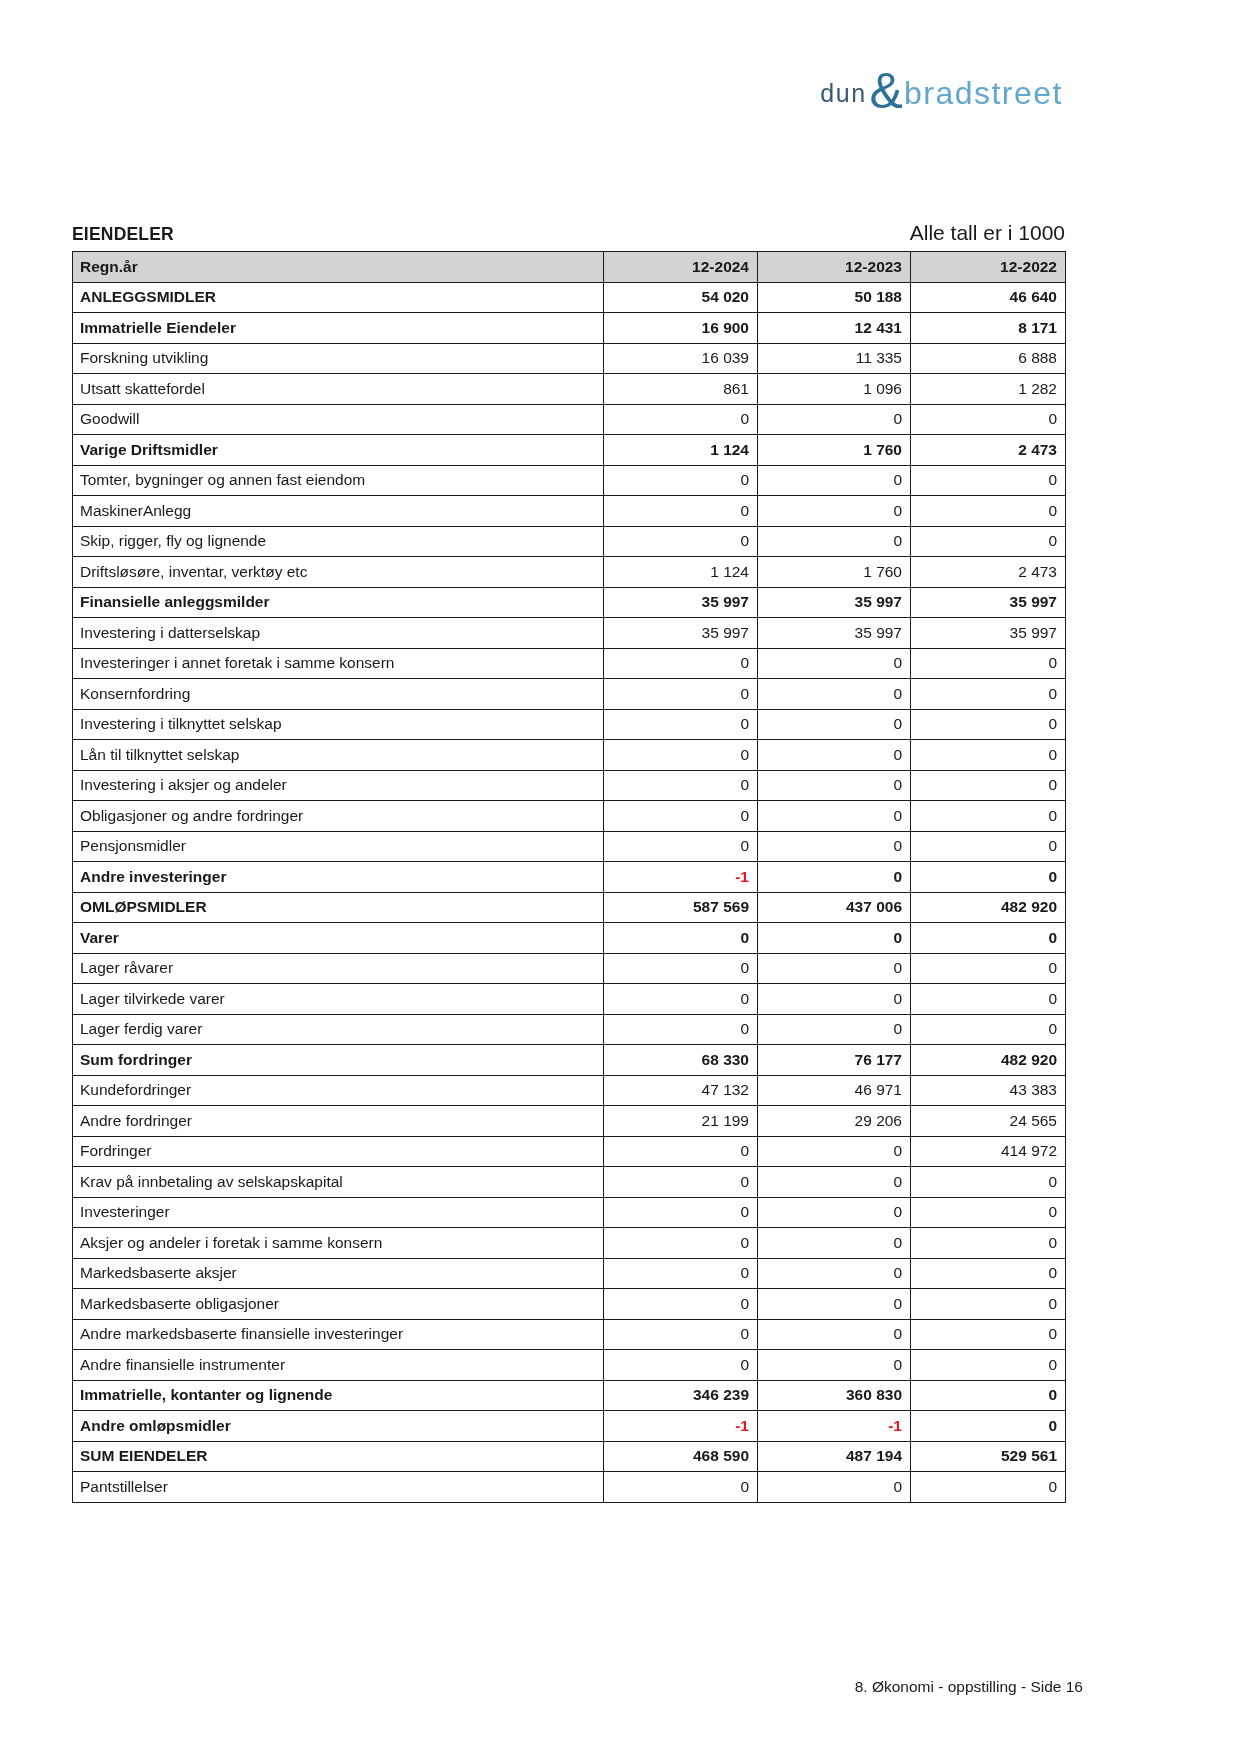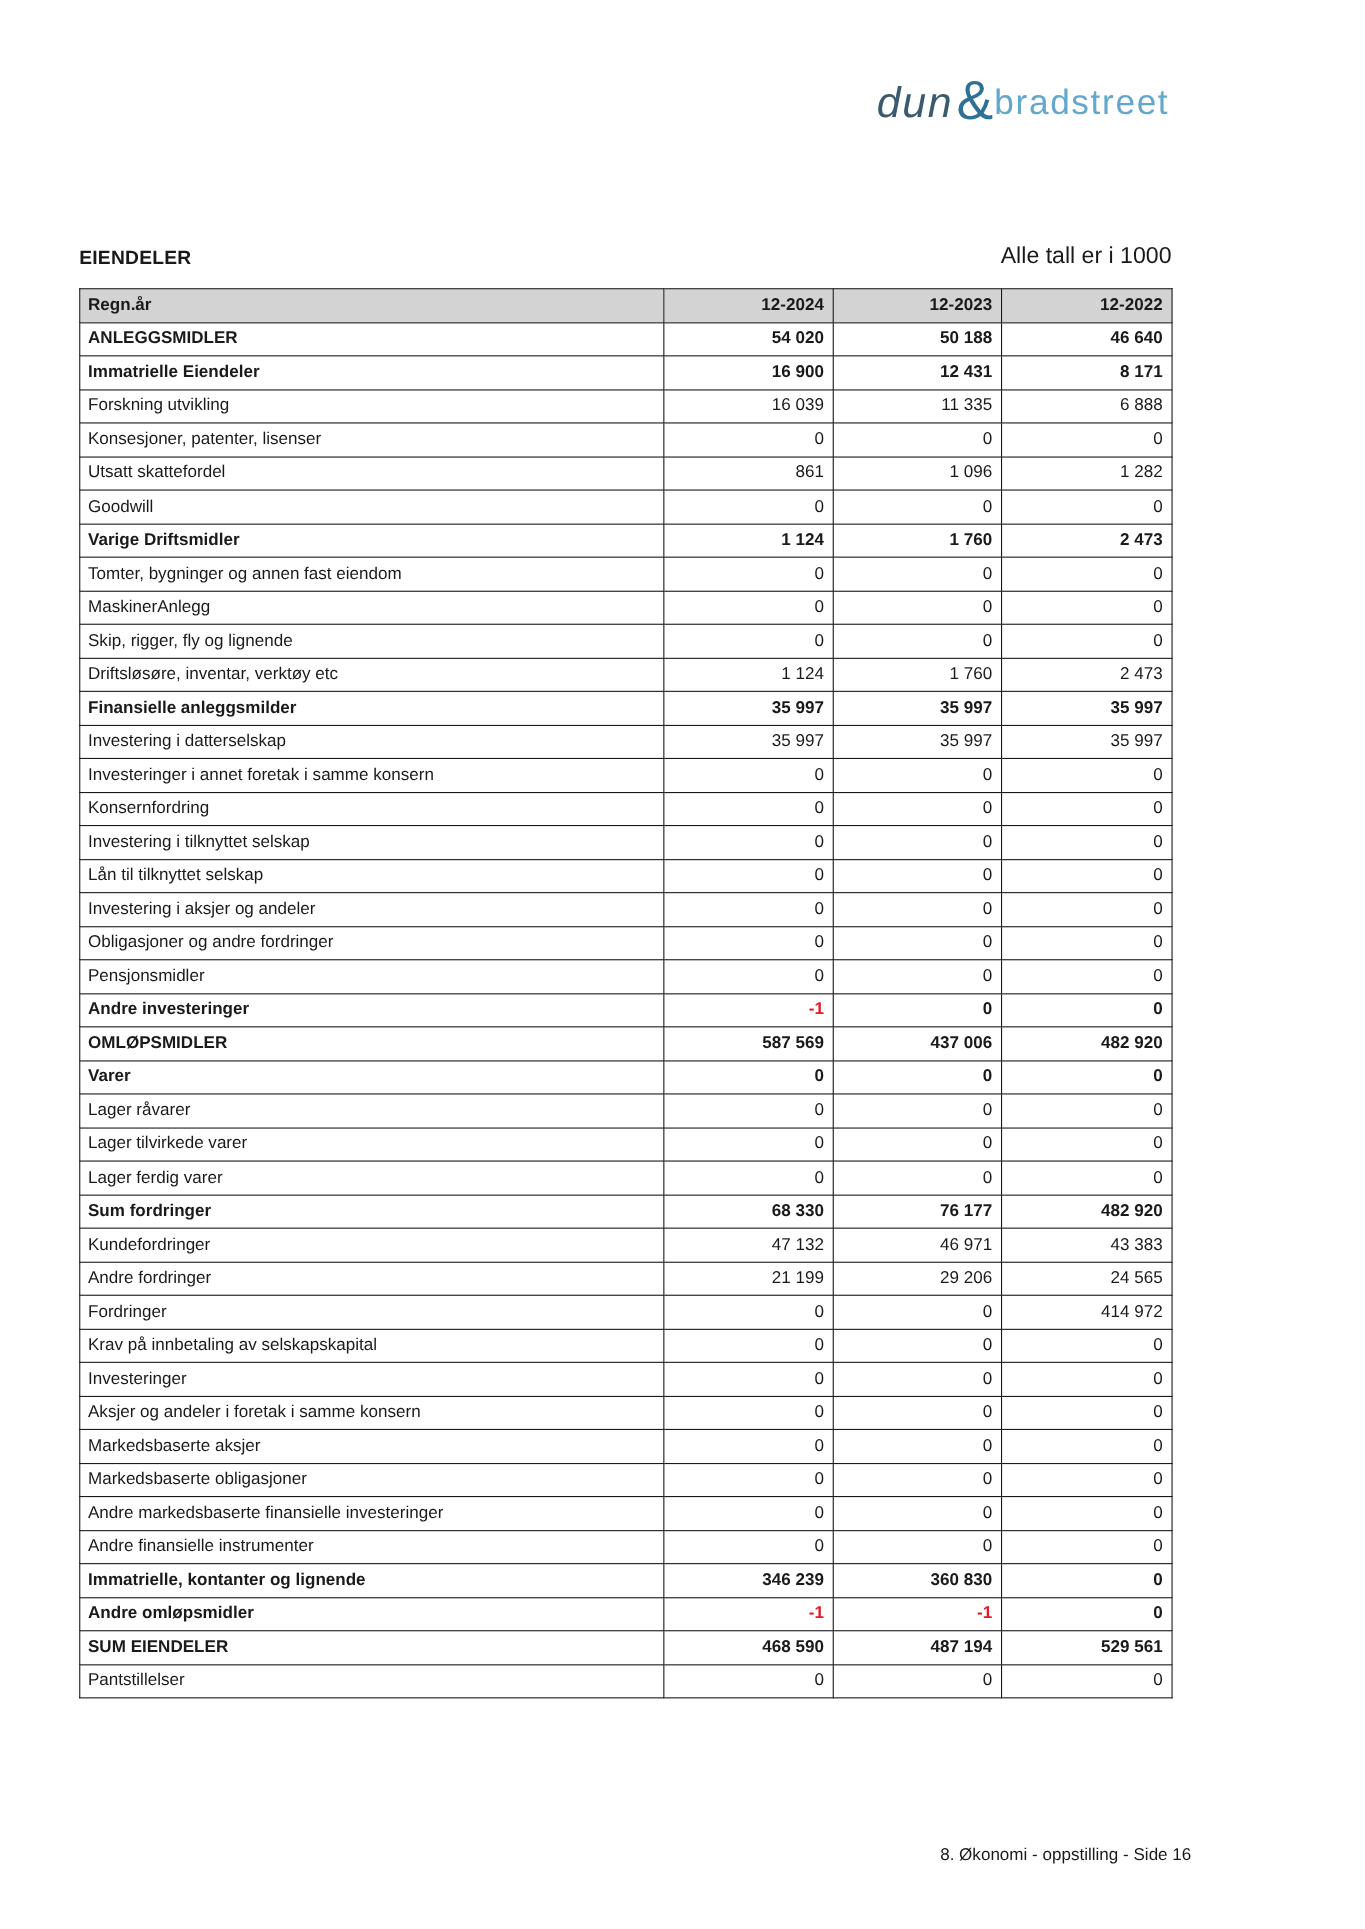--- a/index.html
+++ b/index.html
@@ -28,25 +28,24 @@
     position:absolute;
     top:66px;
     right:178px;
     white-space:nowrap;
     display:flex;
     align-items:center;
     line-height:1;
     user-select:none;
   }
   .logo .dun{
-    font-size:39px;
+    font-size:25px;
     letter-spacing:1.5px;
     color:var(--logo-dun);
     font-weight:400;
-    font-style:italic;
   }
   .logo .amp{
     font-size:50px;
     color:var(--logo-amp);
     font-weight:400;
     margin:0 1px 4px 3px;
   }
   .logo .brad{
     font-size:32px;
     letter-spacing:1.5px;
@@ -70,21 +69,21 @@
     letter-spacing:0.2px;
   }
   .unit-note{
     font-size:21px;
     font-weight:400;
     padding-right:0px;
   }
   
   table.sheet{
     position:absolute;
-    top:262px;
+    top:251px;
     left:72px;
     width:993px;
     border-collapse:collapse;
     table-layout:fixed;
     font-size:15.5px;
   }
   table.sheet col.c-label{width:531px;}
   table.sheet col.c-y1{width:154px;}
   table.sheet col.c-y2{width:153px;}
   table.sheet col.c-y3{width:155px;}
@@ -166,26 +165,20 @@
     <td class="cell-num">12 431</td>
     <td class="cell-num">8 171</td>
   </tr>
         <tr>
     <td class="cell-label">Forskning utvikling</td>
     <td class="cell-num">16 039</td>
     <td class="cell-num">11 335</td>
     <td class="cell-num">6 888</td>
   </tr>
         <tr>
-    <td class="cell-label">Konsesjoner, patenter, lisenser</td>
-    <td class="cell-num">0</td>
-    <td class="cell-num">0</td>
-    <td class="cell-num">0</td>
-  </tr>
-        <tr>
     <td class="cell-label">Utsatt skattefordel</td>
     <td class="cell-num">861</td>
     <td class="cell-num">1 096</td>
     <td class="cell-num">1 282</td>
   </tr>
         <tr>
     <td class="cell-label">Goodwill</td>
     <td class="cell-num">0</td>
     <td class="cell-num">0</td>
     <td class="cell-num">0</td>

